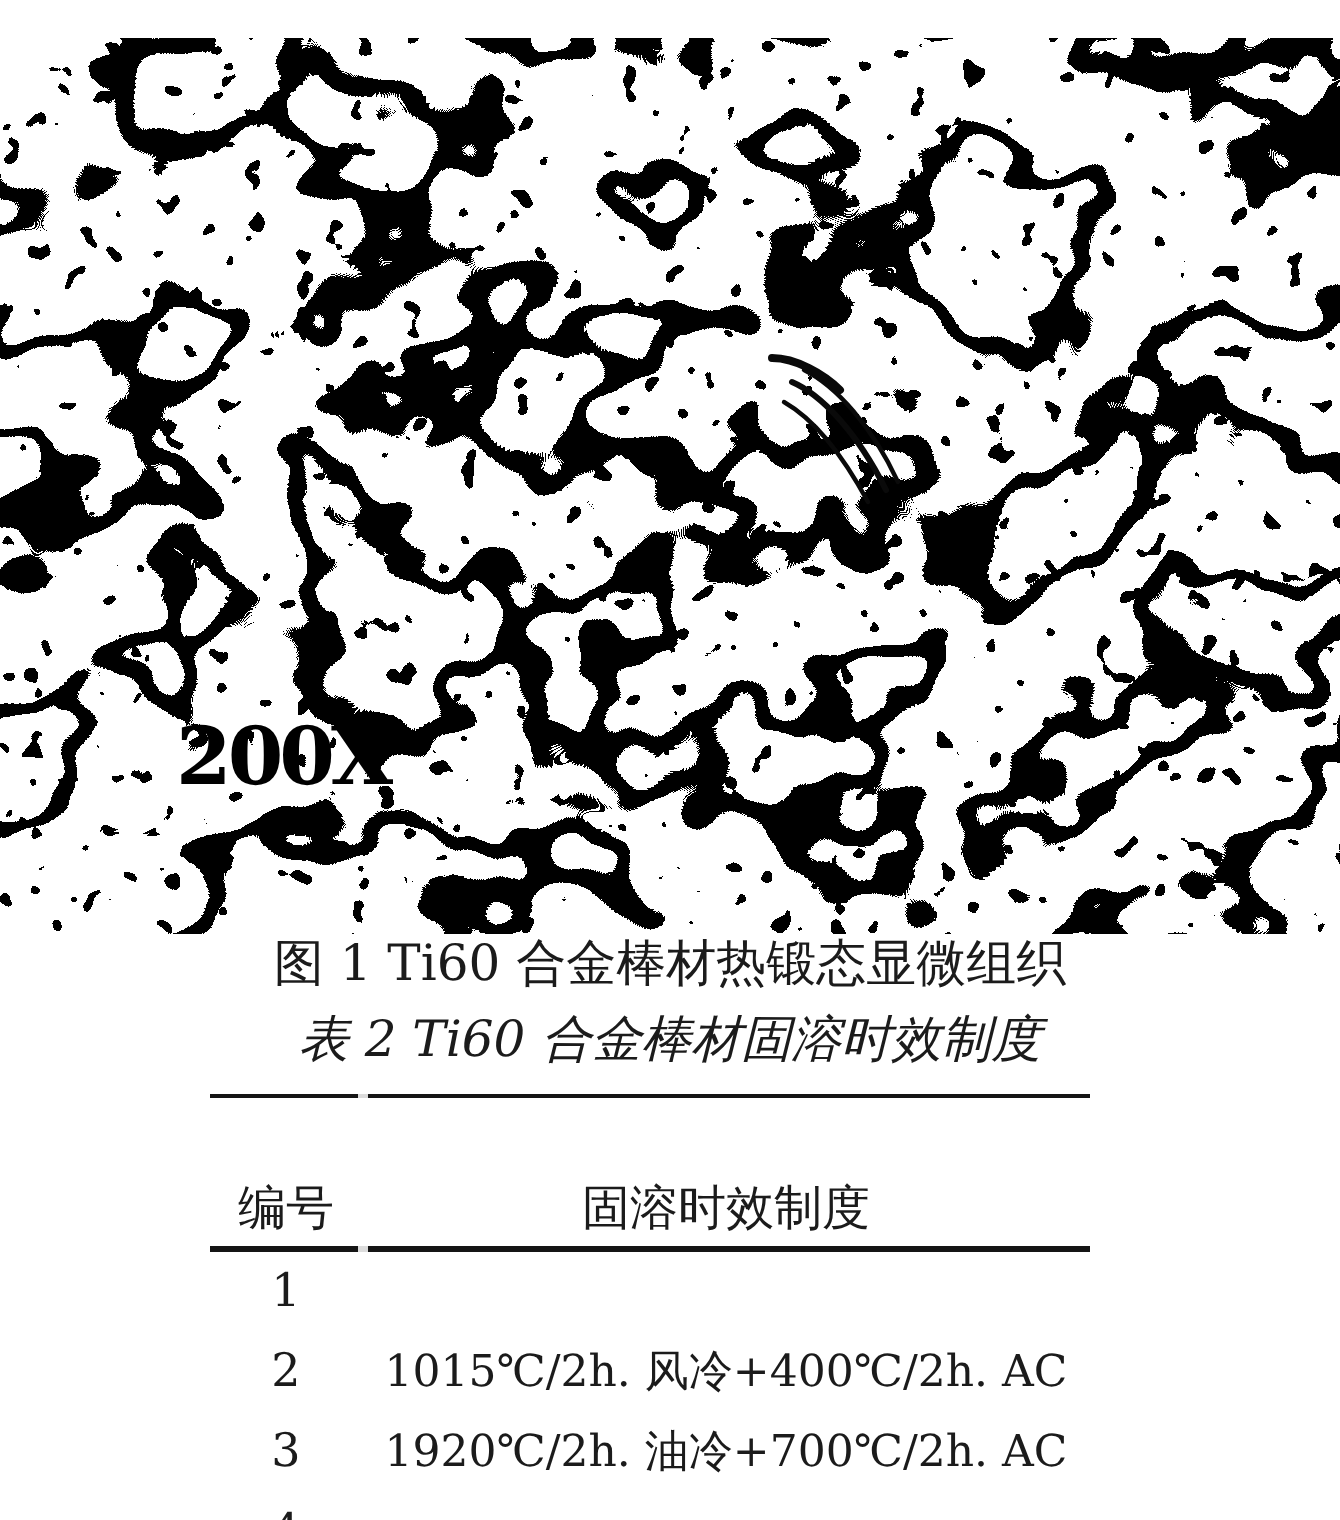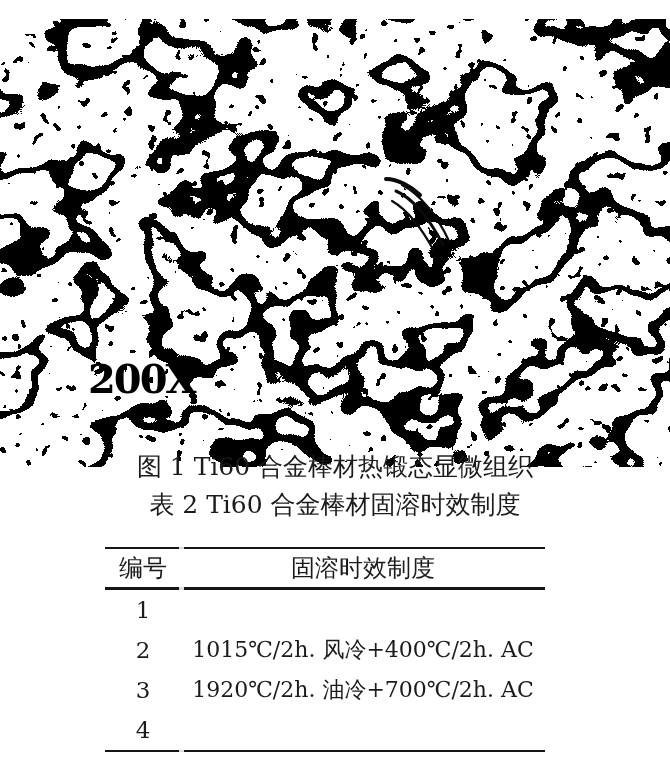--- a/index.html
+++ b/index.html
@@ -45,23 +45,24 @@
   
   .caption {
     position: absolute;
     left: 0;
     width: 670px;
     text-align: center;
     font-size: 25px;
     line-height: 32px;
     color: #1b1b1b;
     white-space: nowrap;
+    margin-top: 15px;
   }
   .caption.figure-caption { top: 451px; }
-  .caption.table-caption  { top: 489px; }
+  .caption.table-caption  { top: 489px; font-style: italic; }
 
   
   .aging-table {
     position: absolute;
     left: 105px;
     top: 547px;
     width: 440px;
   }
   .rule {
     position: relative;
@@ -80,21 +81,21 @@
     width: 5px;
     height: 100%;
     background: #ffffff;
     opacity: 0.85;
   }
   .t-row {
     display: flex;
     align-items: center;
     width: 100%;
   }
-  .t-row.header { height: 38px; font-size: 24px; }
+  .t-row.header { height: 38px; font-size: 24px; margin-top: 36px; }
   .t-row.body   { height: 40px; font-size: 22px; }
   .cell-id {
     width: 76px;
     text-align: center;
     flex: 0 0 auto;
   }
   .cell-regime {
     flex: 1 1 auto;
     text-align: center;
     white-space: nowrap;

